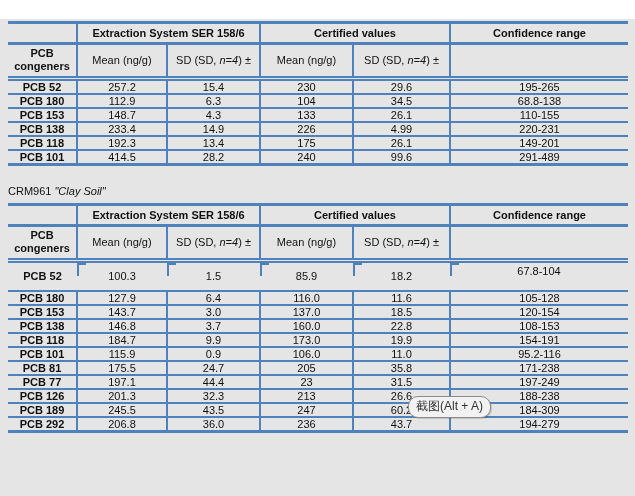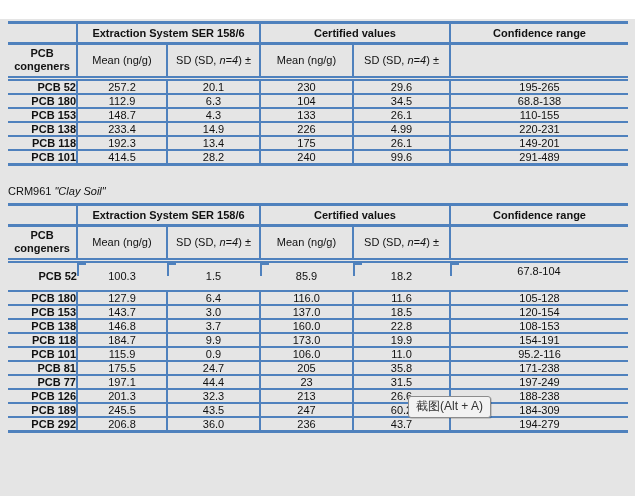--- a/index.html
+++ b/index.html
@@ -48,21 +48,21 @@
     height: 3px; padding: 0;
     border-top: 2px solid var(--blue);
     border-bottom: 2px solid var(--blue);
   }
 
   .data-table tbody th, .data-table tbody td {
     text-align: center; vertical-align: middle;
     padding: 0; line-height: 12px;
     border-bottom: 2px solid var(--blue);
   }
-  .data-table tbody th { font-weight: bold; text-align: right; }
+  .data-table tbody th { font-weight: bold; }
   .data-table tbody > * + * > * { border-top: none; }
   .data-table tbody tr > * + * { border-left: 2px solid var(--blue); }
   .data-table tbody tr:last-child > * { border-bottom: none; }
   #table1 tbody tr > * { height: 12px; }
   #table2 tbody tr > * { height: 12px; }
 
   
   #table2 tbody tr:first-child > * { height: 29px; }
   #table2 tbody tr:first-child > * + * { border-left: none; position: relative; }
   #table2 tbody tr:first-child > * + *::before {
@@ -78,21 +78,21 @@
   .crm-label {
     position: absolute; left: 8px; top: 166px;
     font-size: 11px; line-height: 13px; color: #111111;
   }
   .crm-label .it { font-style: italic; }
 
   .tooltip {
     position: absolute; left: 408px; top: 377px;
     background: #f2f2f2;
     border: 1px solid #8c8c8c;
-    border-radius: 3px;
+    border-radius: 10px;
     padding: 2px 7px 3px 7px;
     font-size: 12px; line-height: 15px; color: #333333;
     box-shadow: 1px 1px 0 rgba(0,0,0,0.15);
     white-space: nowrap; z-index: 5;
   }
 
   .bottom-rule {
     position: absolute; left: 8px; top: 486px;
     width: 620px; height: 4px;
     background: var(--blue);
@@ -128,21 +128,21 @@
         <td></td>
       </tr>
       <tr class="dbl-row">
           <td colspan="6"></td>
         </tr>
     </thead>
     <tbody>
         <tr>
           <th class="col-congener">PCB 52</th>
           <td class="col-mean1">257.2</td>
-          <td class="col-sd1">20.1</td>
+          <td class="col-sd1">15.4</td>
           <td class="col-mean2">230</td>
           <td class="col-sd2">29.6</td>
           <td class="col-range">195-265</td>
         </tr>
         <tr>
           <th class="col-congener">PCB 180</th>
           <td class="col-mean1">112.9</td>
           <td class="col-sd1">6.3</td>
           <td class="col-mean2">104</td>
           <td class="col-sd2">34.5</td>

